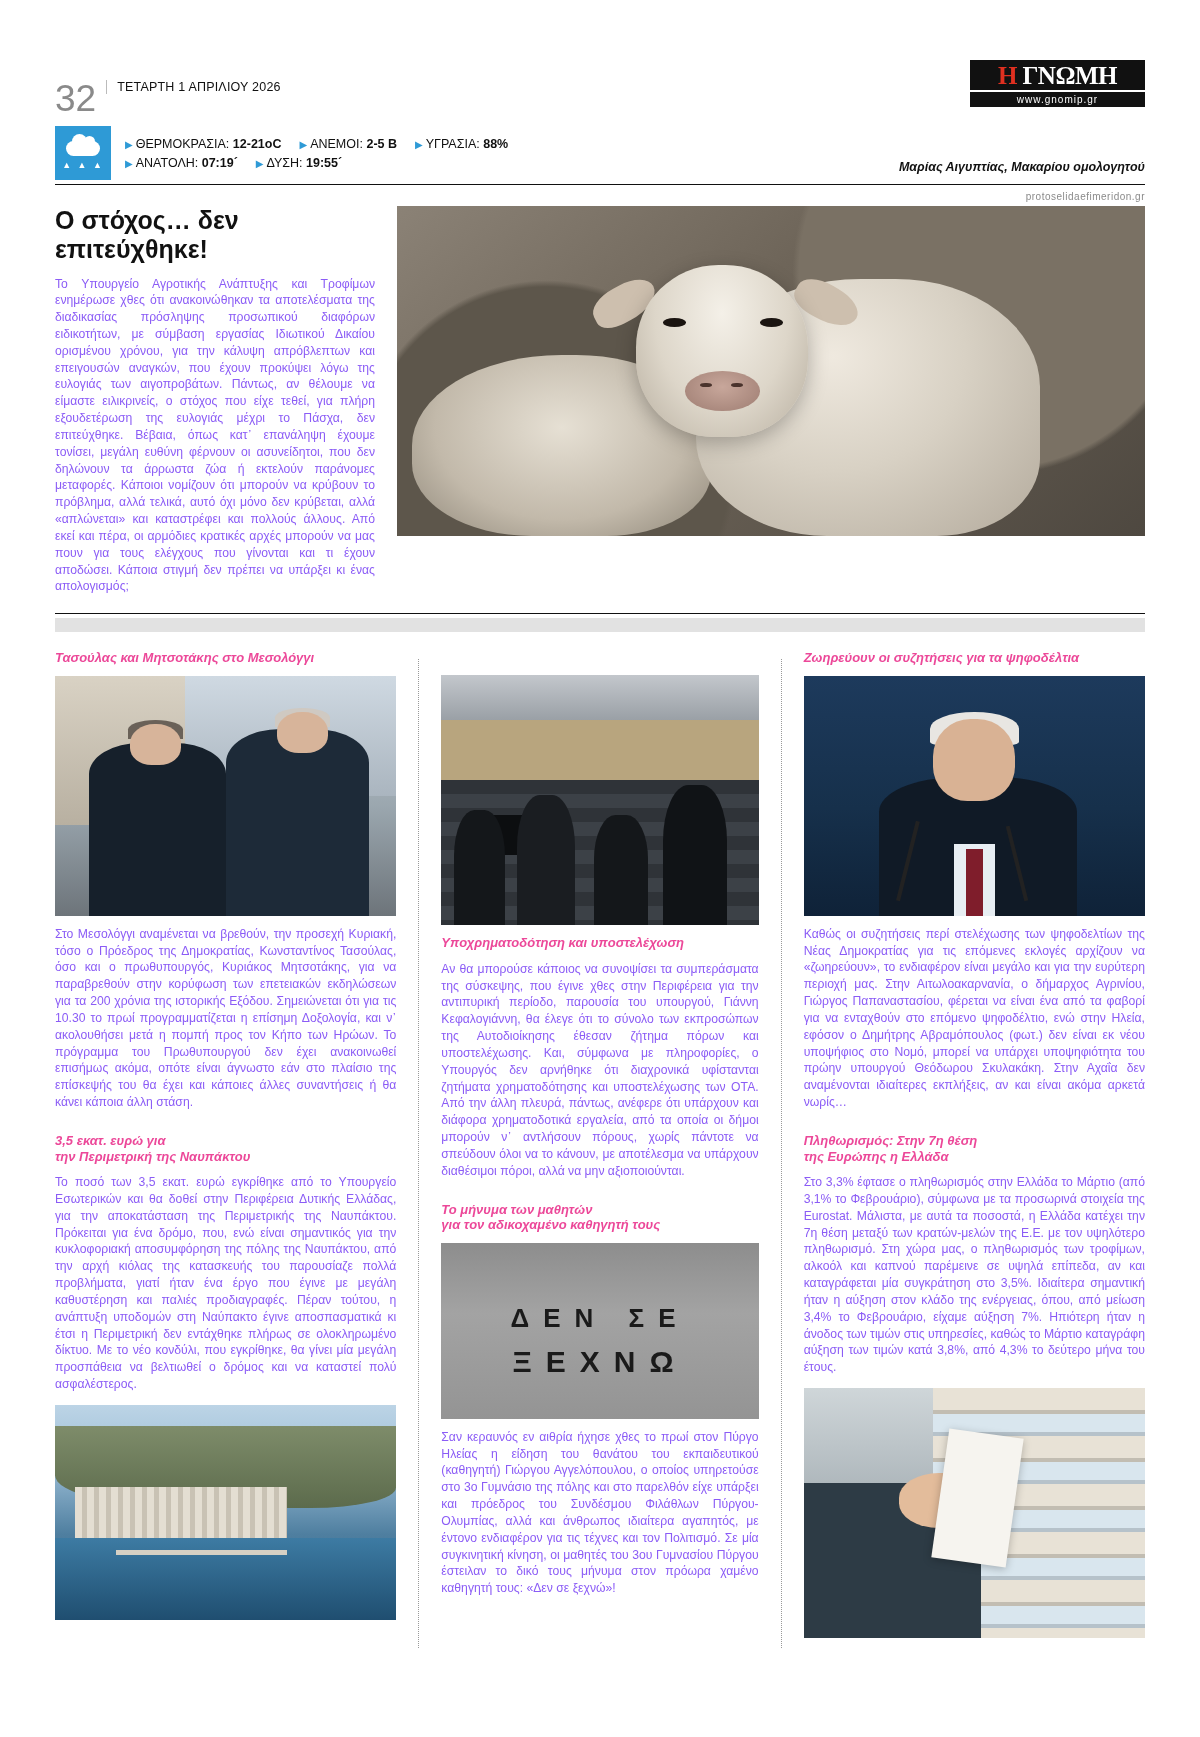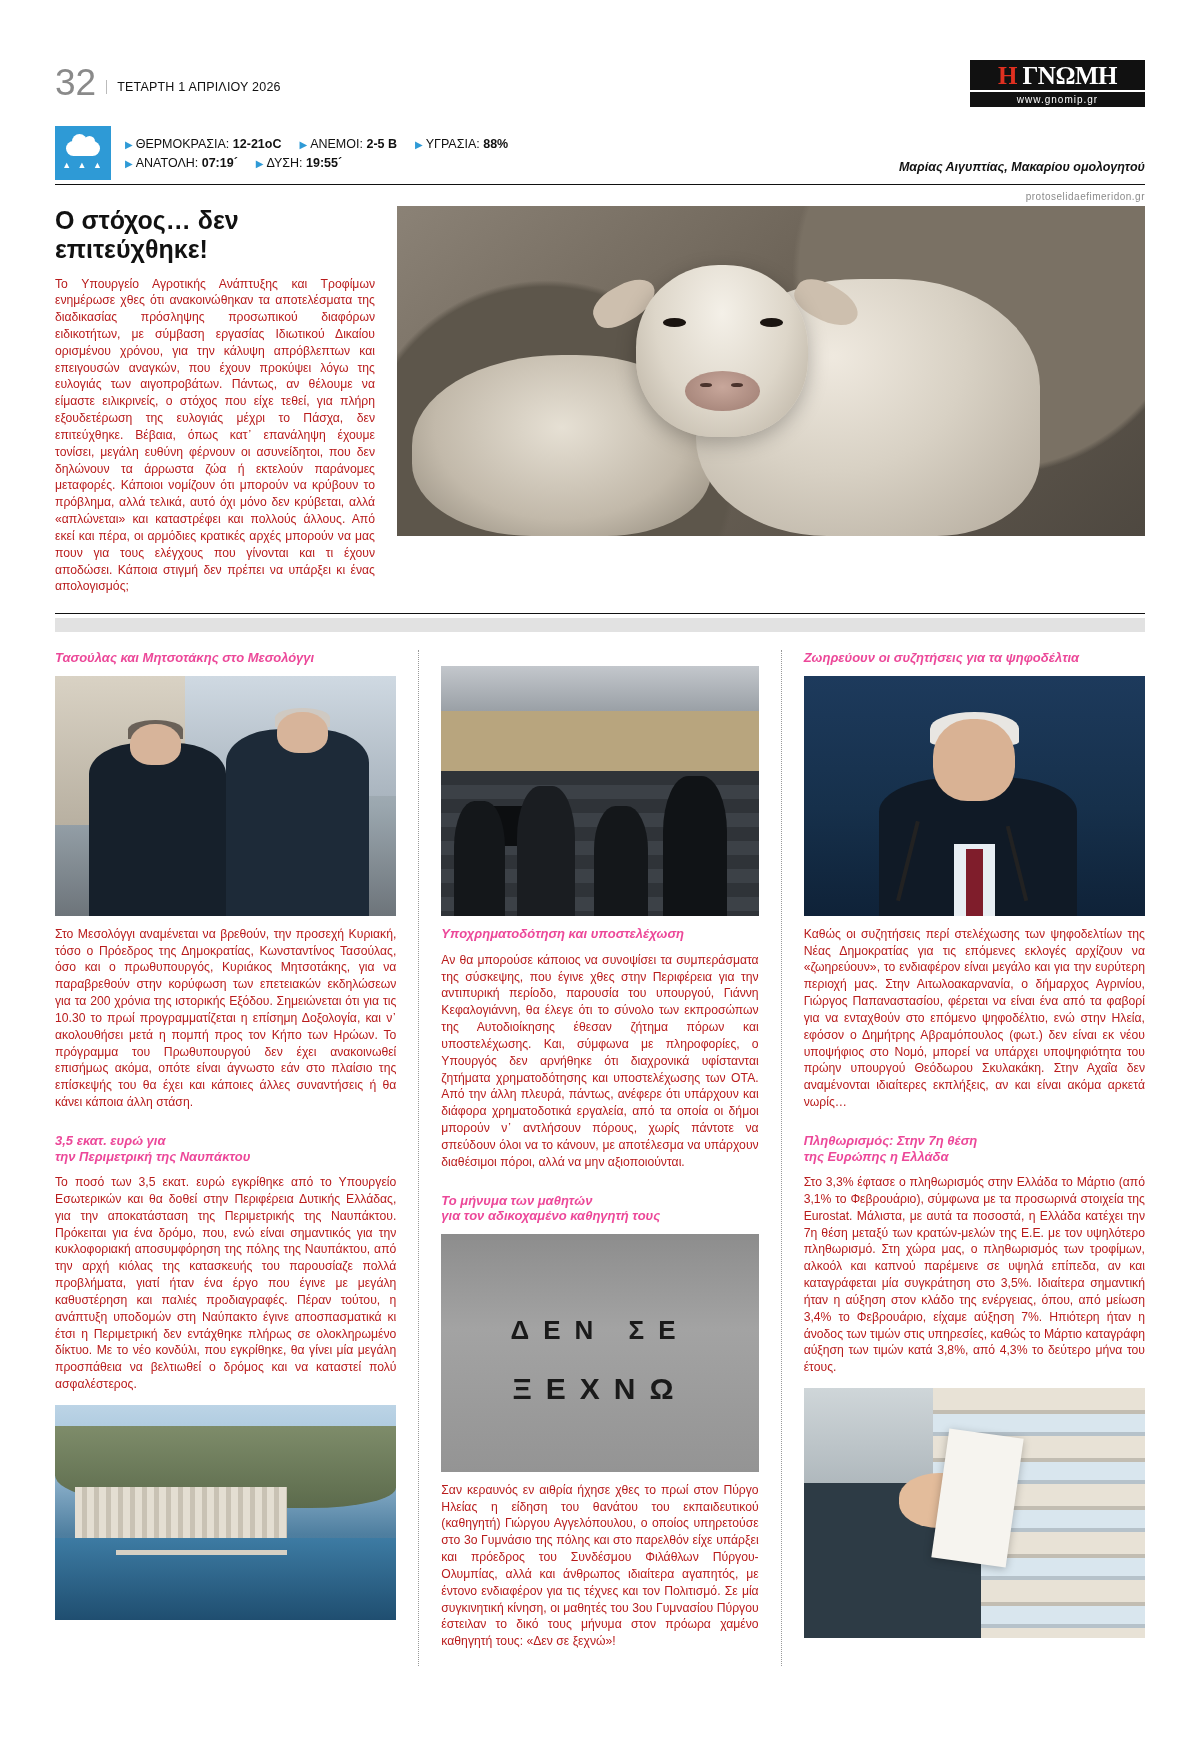--- a/index.html
+++ b/index.html
@@ -28,21 +28,21 @@
     height: 56px;
     position: relative;
   }
   .mast-left { display: flex; align-items: baseline; gap: 10px; }
   .page-number {
     font-size: 37px;
     color: #8a8a8a;
     font-weight: 400;
     line-height: 1;
     position: relative;
-    top: 4px;
+    top: 20px;
   }
   .mast-date {
     font-size: 12.5px;
     letter-spacing: 0.2px;
     color: #111;
     border-left: 1px solid #bbb;
     padding-left: 10px;
     position: relative;
     top: 0px;
   }
@@ -174,21 +174,21 @@
     font-size: 25px;
     font-weight: 700;
     color: #111;
     line-height: 1.15;
     margin-bottom: 12px;
   }
   .body-text {
     font-size: 12.2px;
     line-height: 1.38;
     text-align: justify;
-    color: #b91c1c;
+    color: #8b5cf6;
     hyphens: auto;
   }
   .lead-photo {
     flex: 1;
     height: 330px;
     position: relative;
     overflow: hidden;
     background: #6a6257;
   }
 
@@ -269,21 +269,21 @@
   }
 
   
   .cols {
     display: flex;
     margin-top: 18px;
     gap: 0;
   }
   .col { width: 33.333%; }
   .col.c1 { padding-right: 22px; }
-  .col.c2 { padding: 16px 22px; border-left: 1px dotted #999; border-right: 1px dotted #999; }
+  .col.c2 { padding: 16px 22px; border-left: 1px dotted #999; border-right: 1px dotted #999; margin-top: 9px; }
   .col.c3 { padding-left: 22px; }
   .art-title {
     font-size: 13px;
     font-weight: 700;
     line-height: 1.2;
     color: #ec4899;
     margin-bottom: 10px;
     font-style: italic;
   }
   .photo { width: 100%; position: relative; overflow: hidden; margin-bottom: 10px; }
@@ -337,21 +337,21 @@
   .ph-speaker .mic2 { position:absolute; left:62%; bottom:6%; width:4px; height:32%; background:#222; transform: rotate(-14deg); }
 
   
   .ph-coast { height: 215px; background: linear-gradient(180deg,#bcd4e6 0%,#9fc0d8 26%,#4f7fa0 60%,#2d5e82 100%); }
   .ph-coast .hills { position:absolute; left:0; top:10%; width:100%; height:38%; background: linear-gradient(180deg,#7e8c6a,#5c6b4c); border-radius: 0 0 25% 40%; }
   .ph-coast .town { position:absolute; left:6%; top:38%; width:62%; height:26%; background: repeating-linear-gradient(90deg,#e4ded2 0 7px,#c9c2b4 7px 12px); }
   .ph-coast .sea { position:absolute; left:0; bottom:0; width:100%; height:38%; background: linear-gradient(180deg,#3d7ba3,#1f4e70); }
   .ph-coast .pier { position:absolute; left:18%; bottom:30%; width:50%; height:5px; background:#d6d0c4; }
 
   
-  .ph-students { height: 238px; background: linear-gradient(180deg,#8d8d8d 0%,#a3a3a3 40%,#949494 100%); }
+  .ph-students { height: 176px; background: linear-gradient(180deg,#8d8d8d 0%,#a3a3a3 40%,#949494 100%); }
   .ph-students .letterrow { position:absolute; width:100%; text-align:center; color:#1a1a1a; font-weight:700; letter-spacing:14px; }
   .ph-students .r1 { top: 34%; font-size: 26px; }
   .ph-students .r2 { top: 58%; font-size: 30px; }
 
   
   .ph-market { height: 250px; background: linear-gradient(180deg,#cfd6d9 0%,#aab3b8 45%,#7e868c 100%); }
   .ph-market .shelves { position:absolute; right:0; top:0; width:62%; height:100%;
     background: repeating-linear-gradient(180deg,#e8e2d6 0 22px,#c2bdb2 22px 26px,#d9e6ee 26px 44px,#b6c2ca 44px 48px); }
   .ph-market .arm { position:absolute; left:0; bottom:0; width:52%; height:62%; background:#2d3b45; border-radius: 0 40% 0 0; }
   .ph-market .hand { position:absolute; left:28%; top:34%; width:26%; height:22%; background:#e3bc9b; border-radius:45%; }

